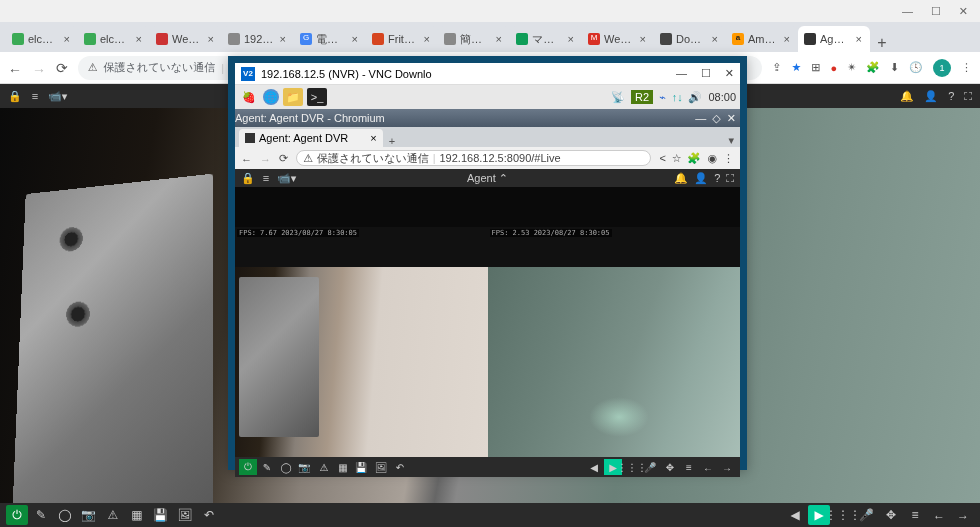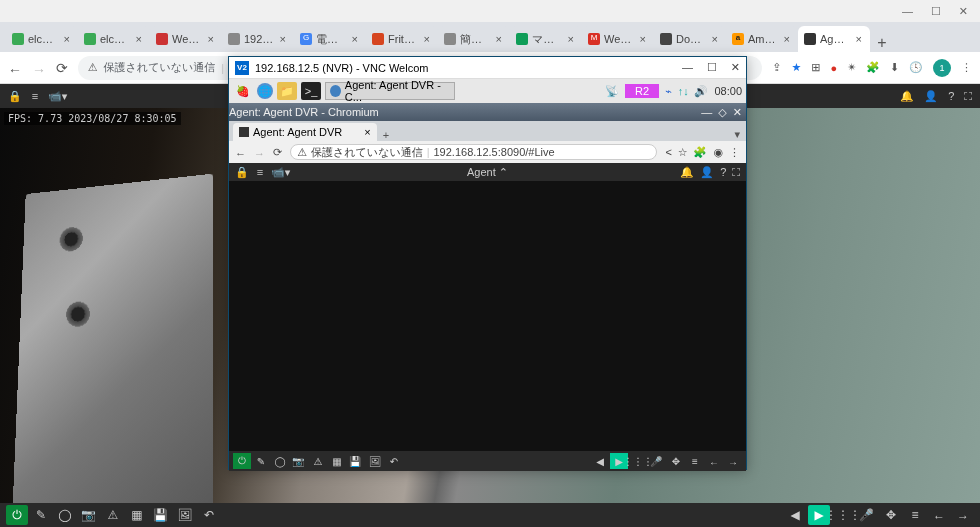--- a/index.html
+++ b/index.html
@@ -29,21 +29,21 @@
 .bracket{position:absolute;left:10px;top:70px;width:200px;height:340px;background:linear-gradient(135deg,#888 0%,#aaa 30%,#777 60%,#555 100%);transform:perspective(400px) rotateY(-15deg) rotateX(5deg);border-radius:4px}
 .bracket::before,.bracket::after{content:"";position:absolute;width:30px;height:30px;background:radial-gradient(circle,#222 35%,#444 36%,#666 60%,transparent 61%);border-radius:50%}
 .bracket::before{top:40px;left:40px}
 .bracket::after{top:120px;left:50px}
 .agent-bottom{height:24px;background:#2a2a2a;display:flex;align-items:center;padding:0 6px;gap:2px}
 .ab-btn{width:22px;height:20px;display:flex;align-items:center;justify-content:center;color:#ccc;border-radius:2px;cursor:pointer;font-size:12px}
 .ab-btn.power{background:#0a8a3a;color:#fff}
 .ab-btn.play{background:#0c9;color:#fff}
 .ab-right{margin-left:auto;display:flex;gap:2px}
 
-.vnc{position:absolute;left:228px;top:56px;width:519px;height:414px;background:#fff;border:1px solid #0c4a6e;box-shadow:0 2px 12px rgba(0,0,0,.3)}
+.vnc{position:absolute;left:228px;top:56px;width:519px;height:414px;background:#fff;border:7px solid #0c4a6e;box-shadow:0 2px 12px rgba(0,0,0,.3)}
 .vnc-title{height:22px;background:#fff;display:flex;align-items:center;padding:0 6px;gap:6px;font-size:11px;border-bottom:1px solid #ddd}
 .vnc-title .vicon{width:14px;height:14px;background:#0066cc;color:#fff;display:flex;align-items:center;justify-content:center;font-size:8px;font-weight:bold}
 .vnc-title .wbtns{margin-left:auto;display:flex;gap:14px;color:#444}
 .pi-bar{height:24px;background:#e8e8e8;display:flex;align-items:center;padding:0 4px;gap:4px}
 .pi-bar .pib{width:20px;height:18px;display:flex;align-items:center;justify-content:center;border-radius:2px;font-size:11px}
 .pi-bar .rasp{color:#c51850}
 .pi-bar .globe{background:#5090d0;color:#fff;border-radius:50%;width:16px;height:16px}
 .pi-bar .files{background:#e8c050}
 .pi-bar .term{background:#222;color:#ddd}
 .pi-bar .task{background:#d8d8d8;flex:1;max-width:130px;height:18px;border:1px solid #aaa;display:flex;align-items:center;padding:0 4px;gap:4px;font-size:10px}
@@ -180,21 +180,20 @@
     </div>
     <div class="right">
       <span>🔔</span>
       <span>👤</span>
       <span>?</span>
       <span>⛶</span>
     </div>
   </div>
 
   <div class="camera-view">
-    <div class="fps-label">FPS: 7.73 2023/08/27 8:30:05</div>
     <div class="bracket"></div>
   </div>
 
   <div class="agent-bottom">
     <div class="ab-btn power">⏻</div>
     <div class="ab-btn">✎</div>
     <div class="ab-btn">◯</div>
     <div class="ab-btn">📷</div>
     <div class="ab-btn">⚠</div>
     <div class="ab-btn">▦</div>
@@ -210,40 +209,36 @@
       <div class="ab-btn">≡</div>
       <div class="ab-btn">←</div>
       <div class="ab-btn">→</div>
     </div>
   </div>
 </div>
 
 <div class="vnc">
   <div class="vnc-title">
     <span class="vicon">V2</span>
-    <span>192.168.12.5 (NVR) - VNC Welcom</span>
+    <span>192.168.12.5 (NVR) - VNC Downlo</span>
     <div class="wbtns">
       <span>—</span>
       <span>☐</span>
       <span>✕</span>
     </div>
   </div>
 
   <div class="pi-bar">
     <span class="pib rasp">🍓</span>
     <span class="pib globe">🌐</span>
     <span class="pib files">📁</span>
     <span class="pib term">&gt;_</span>
-    <div class="task">
-      <span class="ci"></span>
-      <span>Agent: Agent DVR - C...</span>
-    </div>
     <div class="tray">
       <span>📡</span>
-      <span style="background:#d946ef;color:#fff;padding:1px 10px">R2</span>
+      <span style="background:#4d7c0f;color:#fff;padding:1px 4px">R2</span>
       <span style="color:#2060d0">⌁</span>
       <span style="color:#2aa">↑↓</span>
       <span style="color:#2060d0">🔊</span>
       <span>08:00</span>
     </div>
   </div>
 
   <div class="chromium-title">
     <span>Agent: Agent DVR - Chromium</span>
     <div class="cbtns">
@@ -292,20 +287,32 @@
     </div>
     <div class="ir">
       <span>🔔</span>
       <span>👤</span>
       <span>?</span>
       <span>⛶</span>
     </div>
   </div>
 
   <div class="inner-view">
+    <div class="pane">
+      <div class="split"></div>
+      <div class="pane1-img">
+          <div class="minibr"></div>
+        </div>
+      <div class="pfps" style="top:42px">FPS: 7.67 2023/08/27 8:30:05</div>
+    </div>
+    <div class="pane">
+      <div class="split"></div>
+      <div class="pane2-img"></div>
+      <div class="pfps" style="top:42px">FPS: 2.53 2023/08/27 8:30:05</div>
+    </div>
   </div>
 
   <div class="inner-bottom">
     <div class="ib-btn power">⏻</div>
     <div class="ib-btn">✎</div>
     <div class="ib-btn">◯</div>
     <div class="ib-btn">📷</div>
     <div class="ib-btn">⚠</div>
     <div class="ib-btn">▦</div>
     <div class="ib-btn">💾</div>

